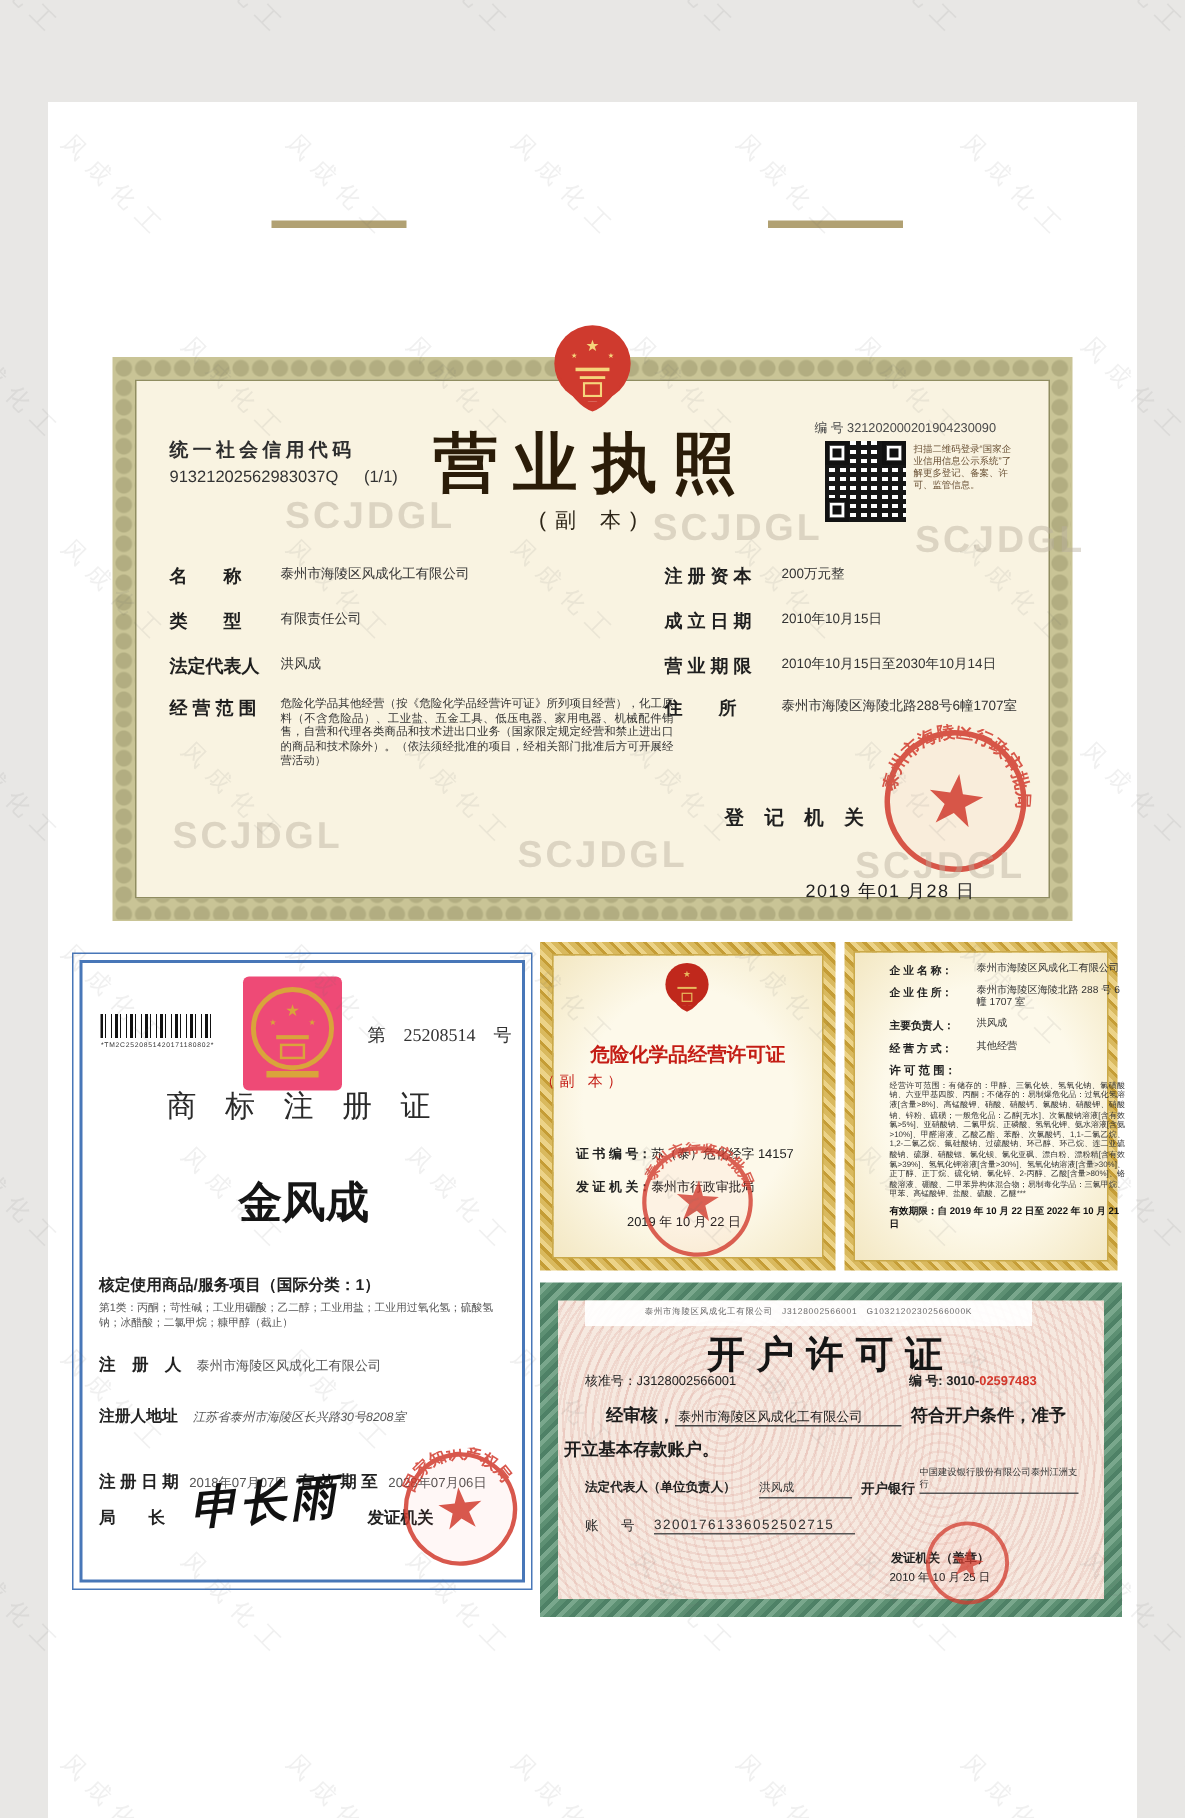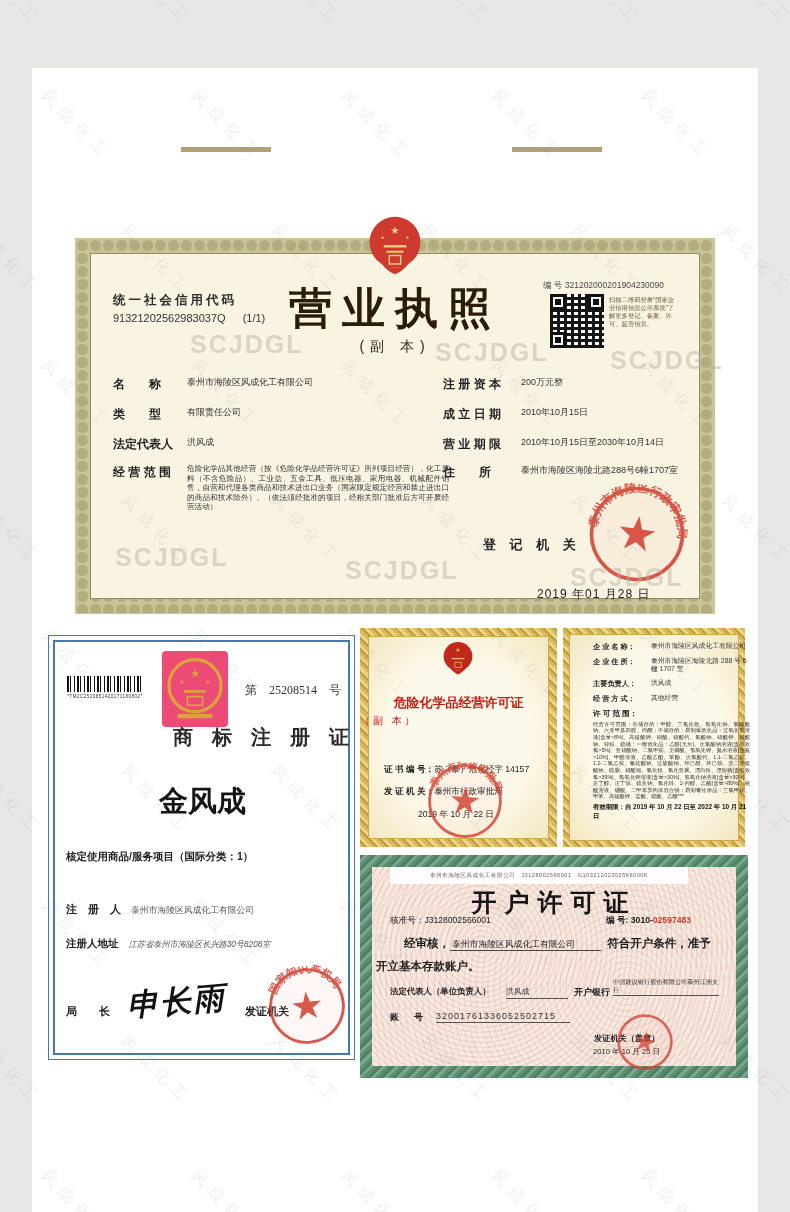--- a/index.html
+++ b/index.html
@@ -40,21 +40,21 @@
   .lic-date{position:absolute;left:462px;top:348px;font-size:12px;color:#222;letter-spacing:1px;}
   .lic-wm{position:absolute;font-size:25px;font-weight:700;color:rgba(183,176,158,.45);letter-spacing:2px;z-index:1;font-family:"Liberation Sans",sans-serif;}
   .lic-cwm{position:absolute;left:108px;top:150px;font-size:40px;font-weight:700;letter-spacing:26px;color:rgba(186,179,166,.42);z-index:1;}
   
   #tm{position:absolute;left:48px;top:635px;width:307px;height:425px;background:#fff;border:1px solid #4877b8;box-sizing:border-box;}
   #tm .tm-inner{position:absolute;inset:4px;border:2px solid #4877b8;}
   .tm-barcode{position:absolute;left:18px;top:40px;width:76px;height:16px;background:repeating-linear-gradient(90deg,#111 0 2px,#fff 2px 3px,#111 3px 4px,#fff 4px 7px,#111 7px 8px,#fff 8px 10px);}
   .tm-barcode-text{position:absolute;left:8px;top:58px;width:96px;text-align:center;font-size:4.5px;color:#333;letter-spacing:.5px;}
   .tm-emblem{position:absolute;left:113px;top:15px;width:66px;height:76px;background:#ee4a76;border-radius:4px;}
   .tm-number{position:absolute;left:196px;top:46px;font-size:12px;color:#333;font-family:"Liberation Serif",serif;}
-  .tm-title{position:absolute;left:0;width:307px;top:88px;text-align:right;font-size:20px;font-weight:700;letter-spacing:7px;color:#2a2a2a;font-family:"Liberation Serif",serif;}
+  .tm-title{position:absolute;left:0;width:307px;top:88px;text-align:center;font-size:20px;font-weight:400;letter-spacing:7px;color:#2a2a2a;font-family:"Liberation Serif",serif;}
   .tm-mark{position:absolute;left:0;width:307px;top:146px;text-align:center;font-size:29px;font-weight:700;color:#151515;font-family:"Liberation Serif",serif;}
   .tm-approved-title{position:absolute;left:17px;top:214px;font-size:10.5px;font-weight:700;color:#222;}
   .tm-approved-detail{position:absolute;left:17px;top:231px;width:264px;font-size:7.2px;line-height:9.5px;color:#555;}
   .tm-row{position:absolute;left:17px;display:flex;align-items:baseline;gap:10px;justify-content:flex-end;}
   .tm-lab{font-size:11px;font-weight:700;color:#222;white-space:nowrap;}
   .tm-val{font-size:8.8px;color:#555;}
   .tm-sign{position:absolute;left:78px;top:345px;font-size:31px;font-style:italic;font-weight:700;font-family:"Liberation Serif",serif;color:#111;transform:rotate(-5deg);letter-spacing:2px;}
   .tm-issuer{position:absolute;left:196px;top:368px;font-size:11px;font-weight:700;color:#222;}
   
   .gold-frame{position:absolute;background:repeating-linear-gradient(45deg,#d9b95e 0 3px,#c59d36 3px 5px,#ecd388 5px 8px);}
@@ -84,21 +84,21 @@
   .ap-approval{position:absolute;left:30px;top:60px;font-size:8.6px;color:#222;}
   .ap-number{position:absolute;left:246px;top:60px;font-size:8.6px;font-weight:700;color:#222;}
   .ap-number .red{color:#d5372b;}
   .ap-body1{position:absolute;left:44px;top:81px;font-size:11.5px;font-weight:600;color:#1c1c1c;}
   .ap-company{font-size:8.8px;font-weight:400;border-bottom:1px solid #444;padding:0 26px 1px 2px;}
   .ap-body2{position:absolute;left:16px;top:104px;font-size:11.5px;font-weight:600;color:#1c1c1c;}
   .ap-legal-label{position:absolute;left:30px;top:131px;font-size:8.4px;font-weight:600;color:#222;}
   .ap-legal-name{position:absolute;left:146px;top:131px;width:62px;font-size:7.8px;color:#333;border-bottom:1px solid #555;padding-bottom:1px;}
   .ap-bank-label{position:absolute;left:214px;top:131px;font-size:9px;font-weight:700;color:#222;}
   .ap-bank-name{position:absolute;left:253px;top:123px;width:106px;font-size:6.2px;line-height:8px;color:#333;border-bottom:1px solid #555;padding-bottom:1px;}
-  .ap-account-label{position:absolute;left:30px;top:156px;font-size:9px;font-weight:700;letter-spacing:3px;color:#222;}
+  .ap-account-label{position:absolute;left:30px;top:156px;font-size:9px;font-weight:400;letter-spacing:3px;color:#222;}
   .ap-account-no{position:absolute;left:76px;top:156px;width:134px;font-size:9px;letter-spacing:1px;color:#333;border-bottom:1px solid #555;padding-bottom:1px;}
   .ap-issuer{position:absolute;left:234px;top:178px;font-size:8.2px;font-weight:700;color:#222;}
   .ap-date{position:absolute;left:233px;top:192px;font-size:7.6px;color:#222;}
 </style>
 </head>
 <body>
 
 <div class="page">
   <div class="card"></div>
 
@@ -184,27 +184,34 @@
         <text x="42" y="30" font-size="5" fill="#d9a43b" text-anchor="middle">★</text>
         <rect x="20" y="36" width="20" height="2.5" fill="#d9a43b"></rect>
         <rect x="23" y="42" width="14" height="8" fill="none" stroke="#d9a43b" stroke-width="1.5"></rect>
         <rect x="14" y="58" width="32" height="4" fill="#d9a43b"></rect>
       </svg>
     </div>
     <div class="tm-number">第　25208514　号</div>
     <div class="tm-title">商 标 注 册 证</div>
     <div class="tm-mark">金风成</div>
     <div class="tm-approved-title">核定使用商品/服务项目（国际分类：1）</div>
+    <div class="tm-approved-detail">第1类：丙酮；苛性碱；工业用硼酸；乙二醇；工业用盐；工业用过氧化氢；硫酸氢钠；冰醋酸；二氯甲烷；糠甲醇（截止）</div>
     <div class="tm-row" style="top:266px;">
       <span class="tm-lab">注　册　人</span>
       <span class="tm-val">泰州市海陵区风成化工有限公司</span>
     </div>
     <div class="tm-row" style="top:301px;">
       <span class="tm-lab" style="font-size:10.5px;">注册人地址</span>
       <span class="tm-val" style="font-size:8.2px;font-style:italic;">江苏省泰州市海陵区长兴路30号8208室</span>
+    </div>
+    <div class="tm-row" style="top:344px;gap:7px;">
+      <span class="tm-lab">注 册 日 期</span>
+      <span class="tm-val">2018年07月07日</span>
+      <span class="tm-lab">有 效 期 至</span>
+      <span class="tm-val">2028年07月06日</span>
     </div>
     <div class="tm-row" style="top:368px;">
       <span class="tm-lab">局　　长</span>
     </div>
     <div class="tm-sign">申长雨</div>
     <div class="tm-issuer">发证机关</div>
     <svg class="seal" style="left:218px;top:330px;width:80px;height:80px;transform:rotate(-6deg);" viewBox="0 0 110 110">
       <defs>
           <path id="arc2" d="M 14,72 A 45,45 0 1 1 96,72"></path>
         </defs>

